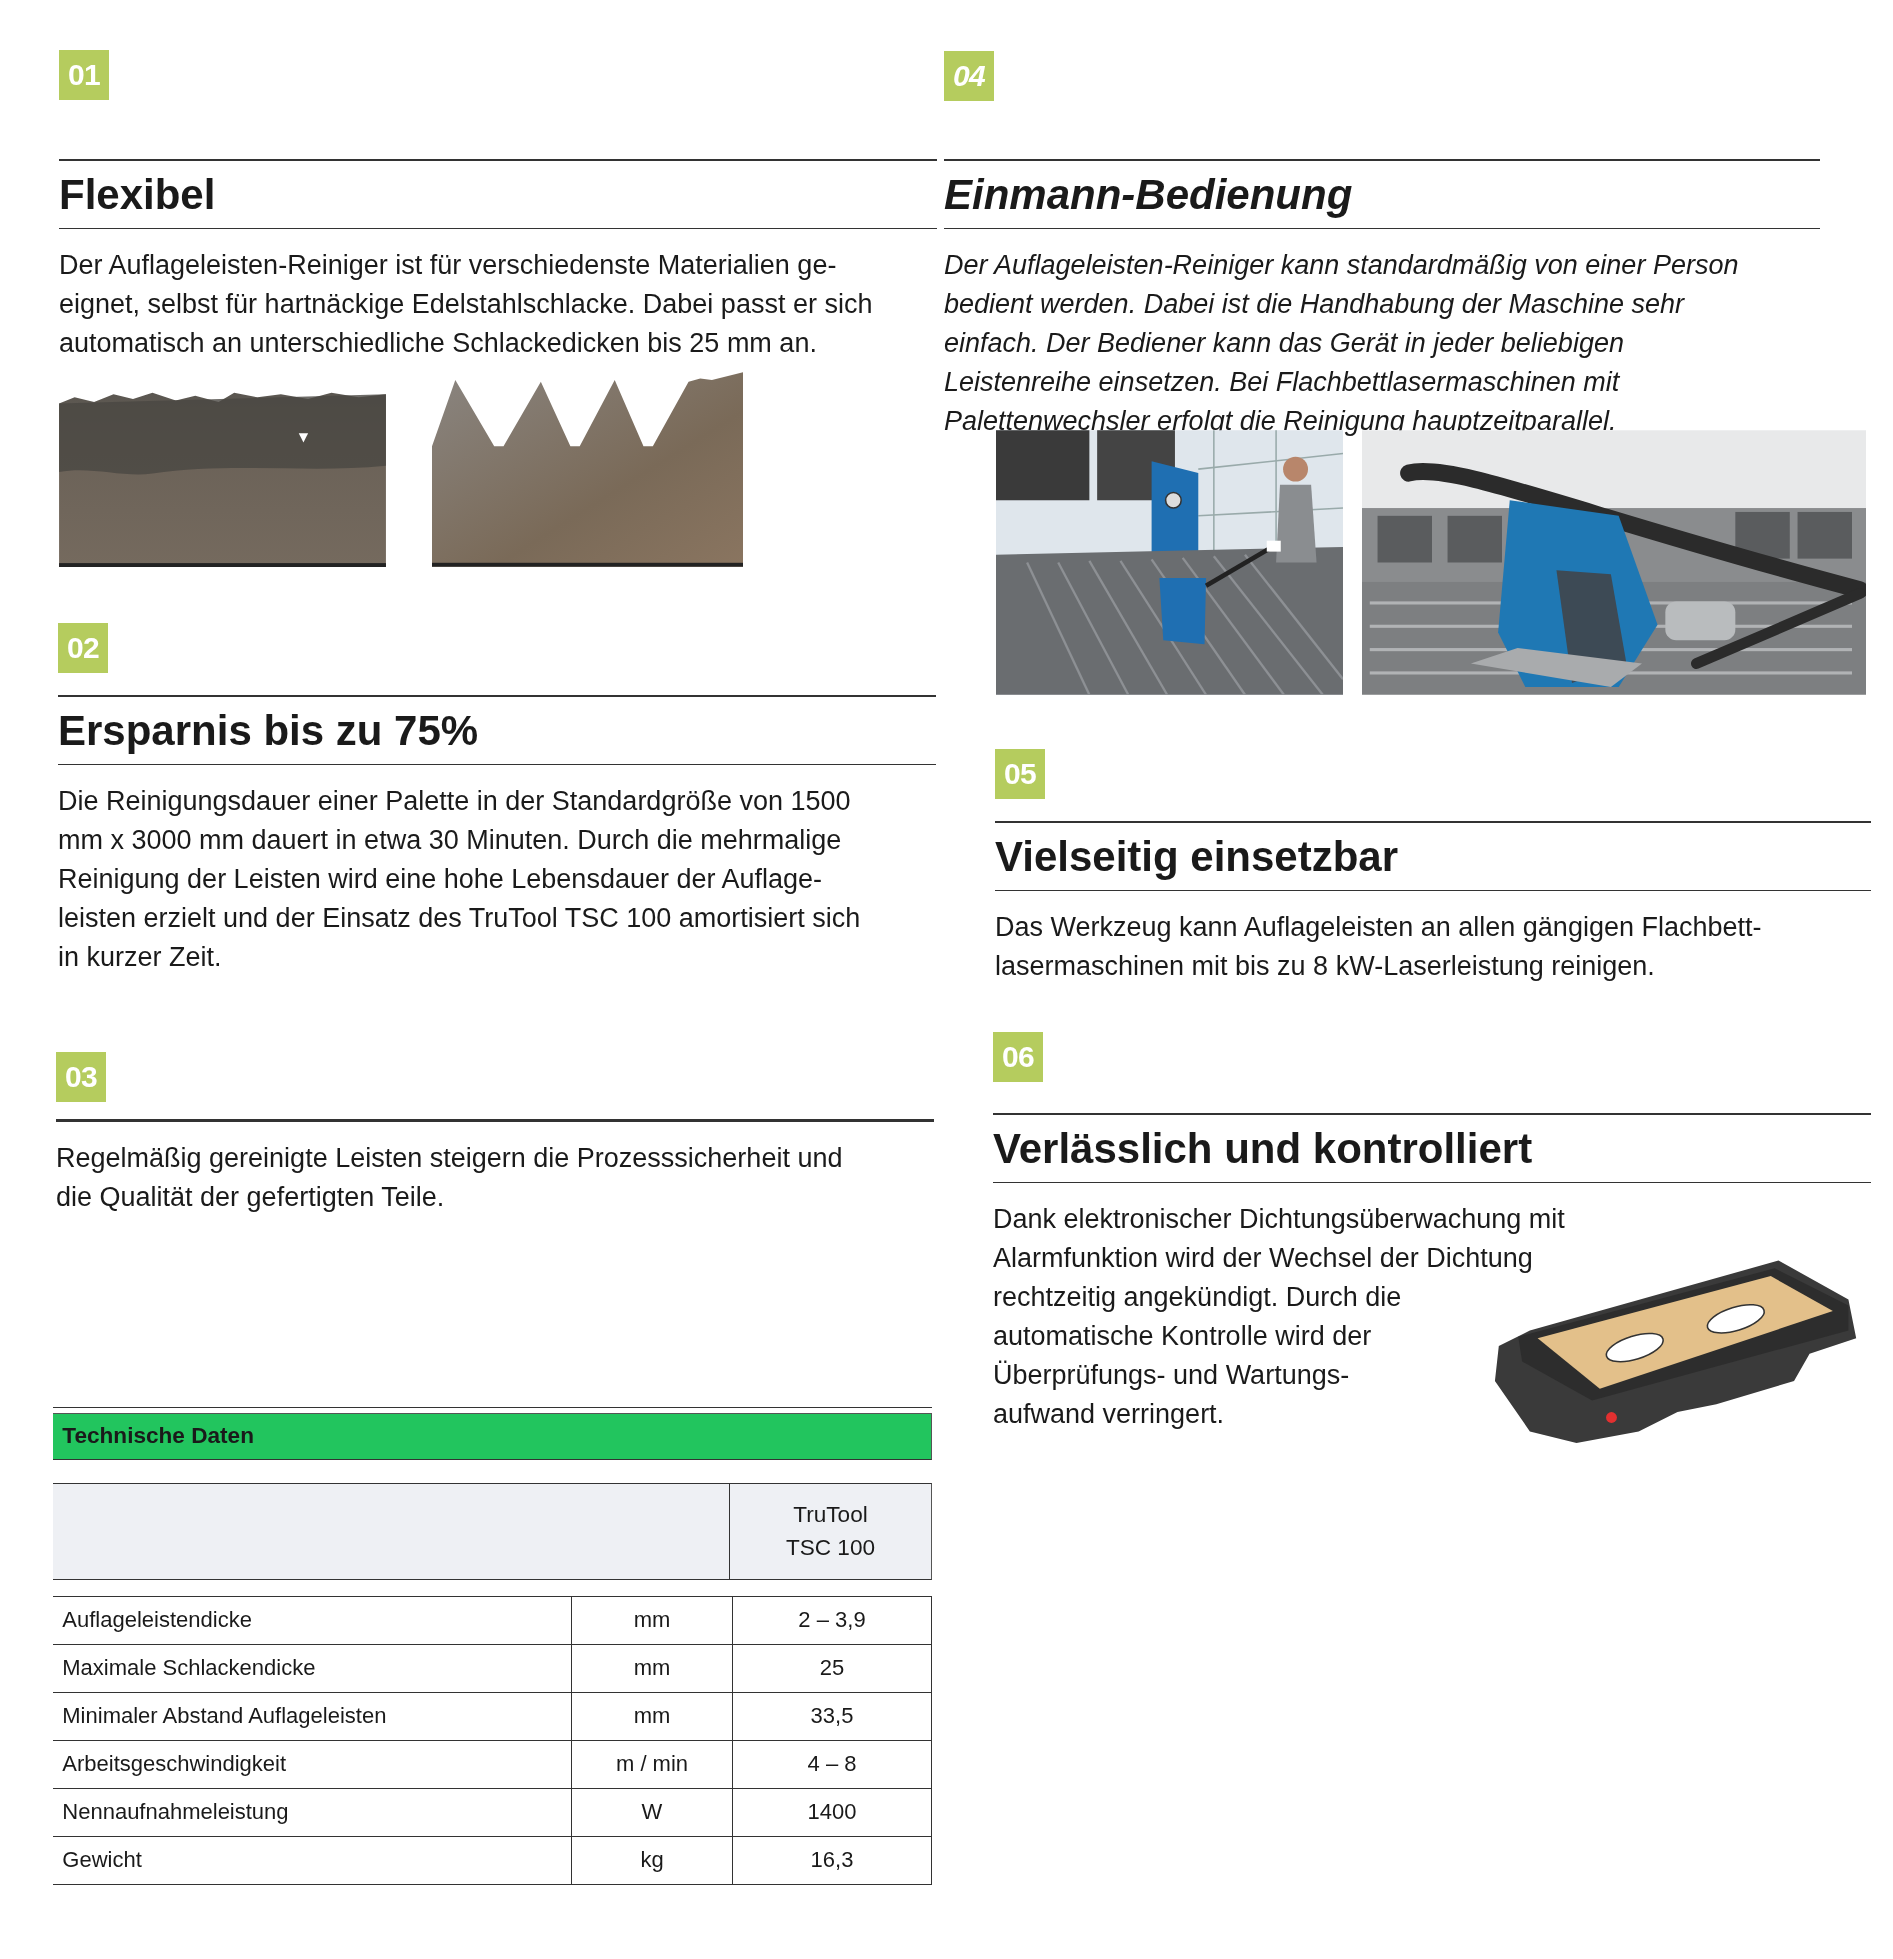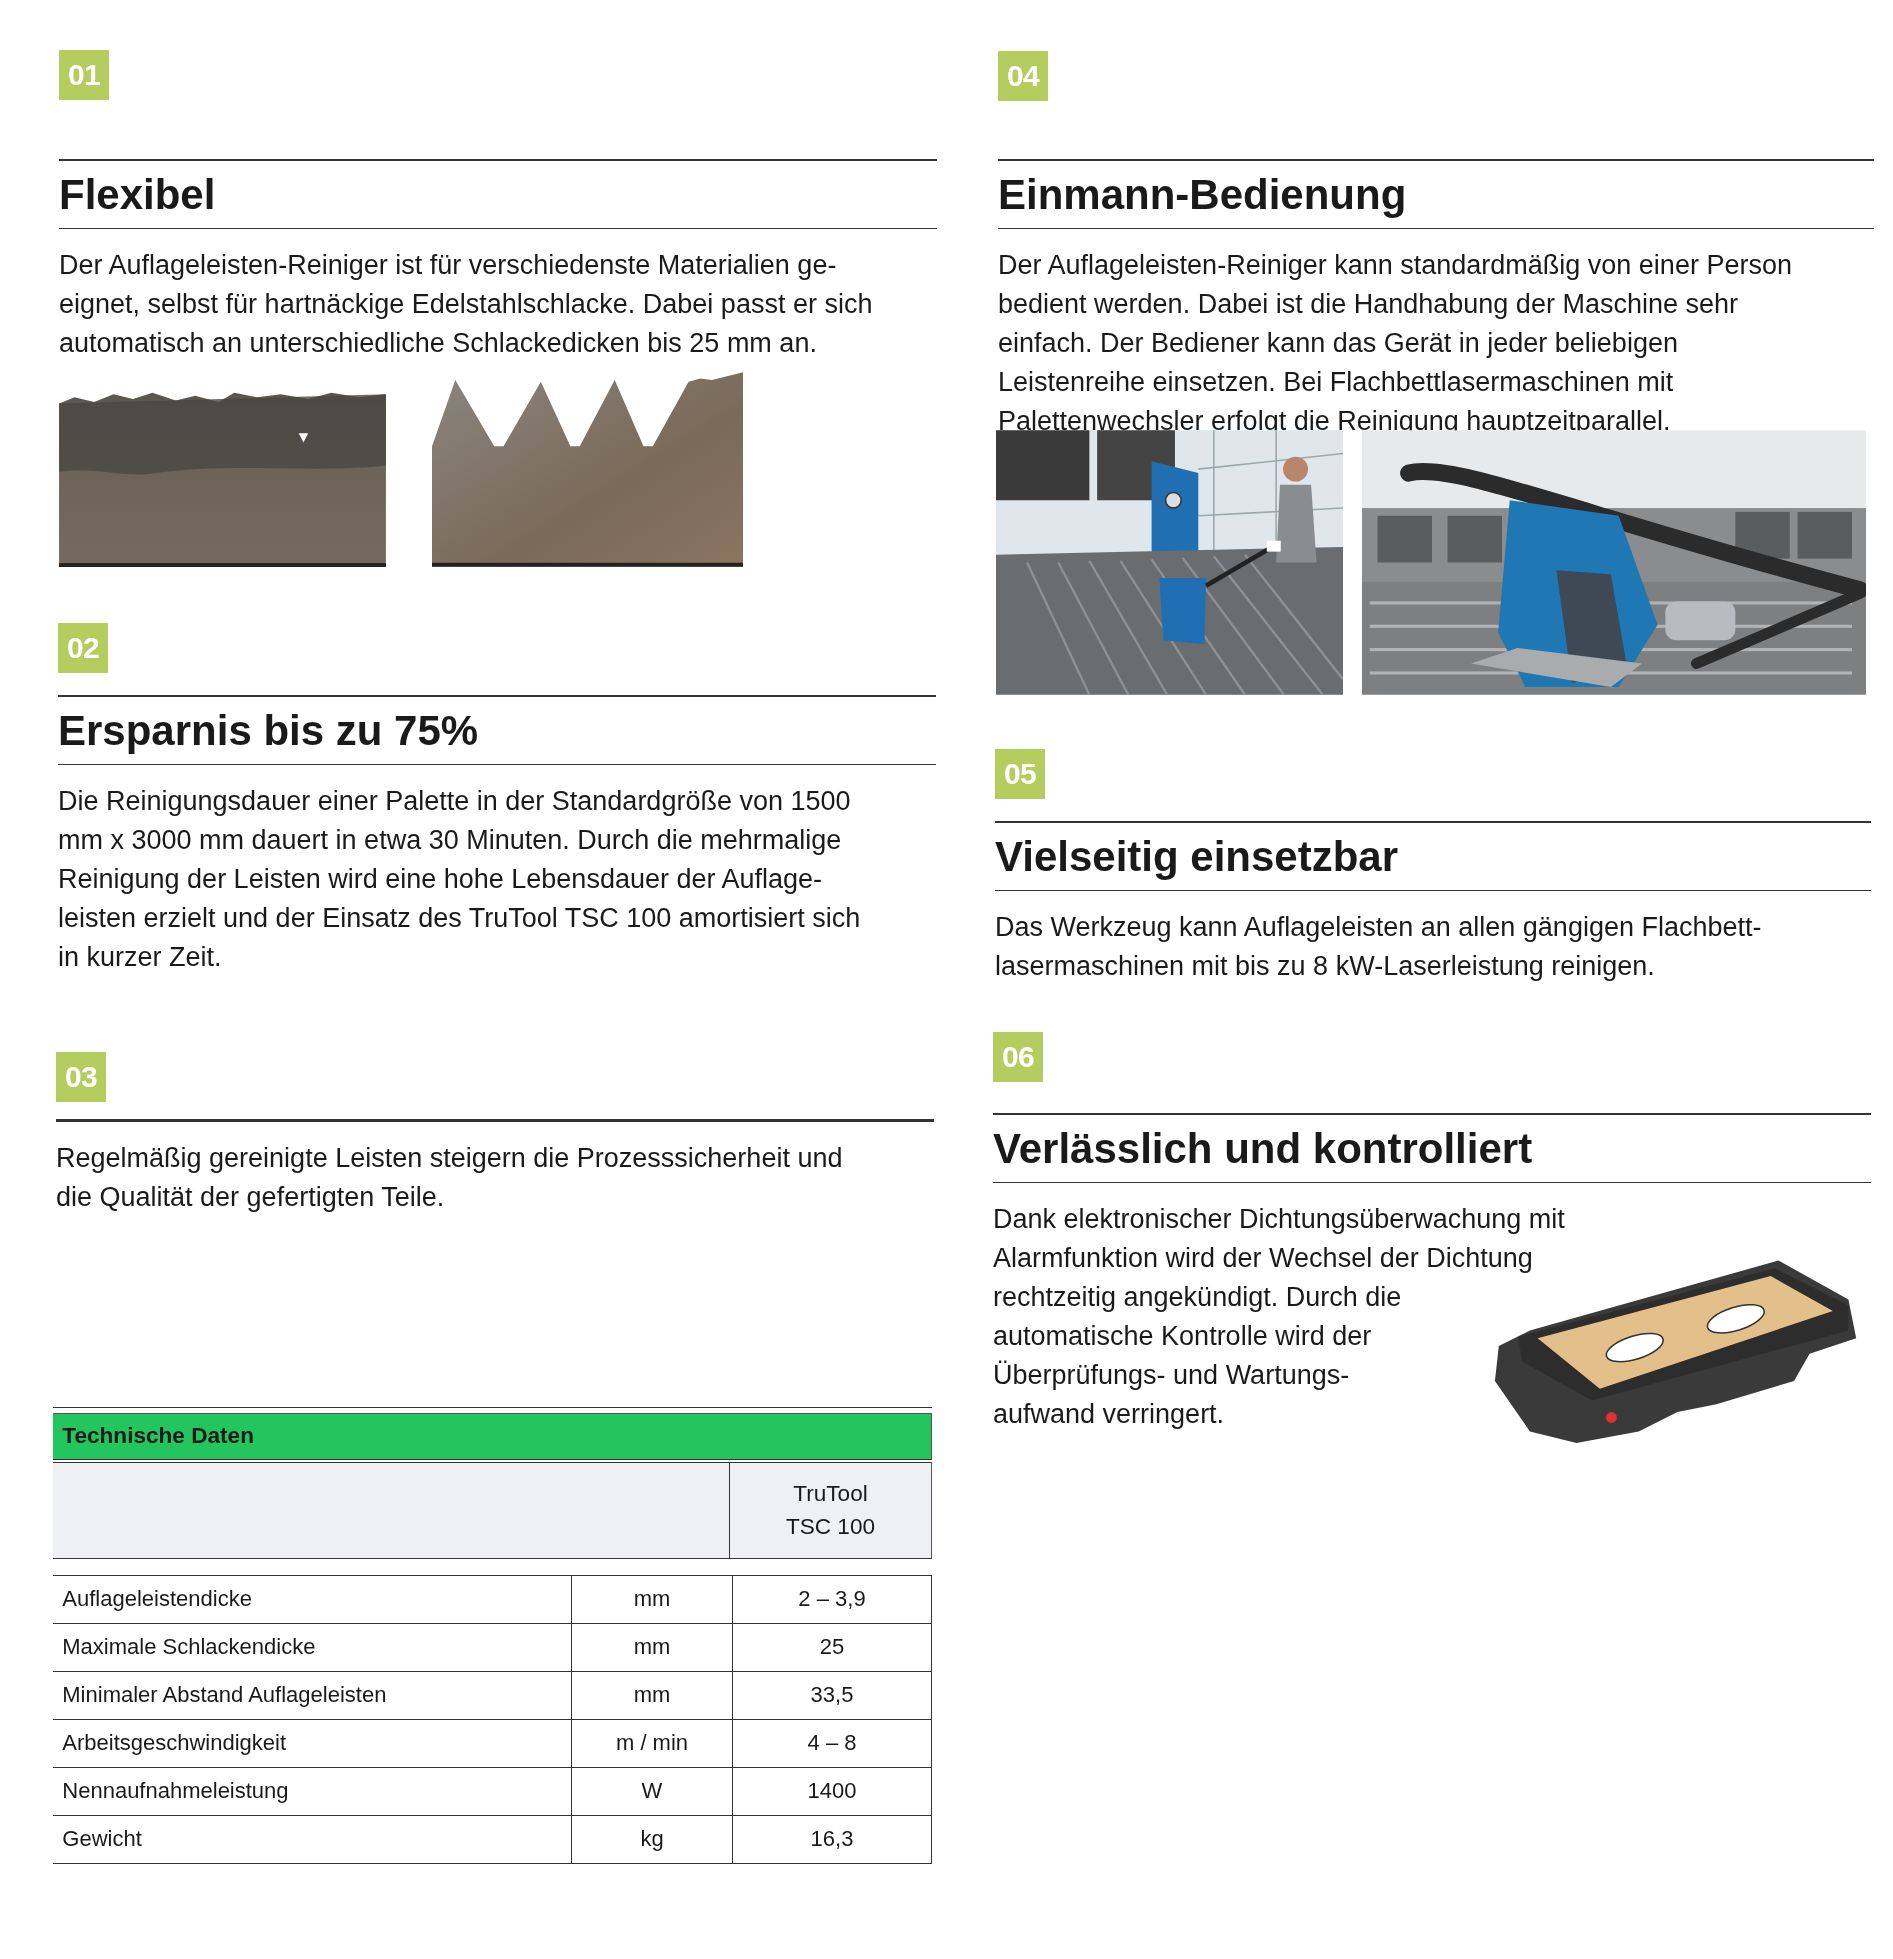--- a/index.html
+++ b/index.html
@@ -13,21 +13,21 @@
   .title{font-weight:bold;font-size:42px;line-height:67px;height:67px;white-space:nowrap;}
   .body{font-size:27px;line-height:39px;margin-top:17px;}
   .body span{display:block;white-space:nowrap;}
   .photo{position:absolute;}
   
   .tbl{position:absolute;left:53px;top:1407px;width:879px;font-size:22px;}
   .tbl .dbl{border-top:1.6px solid #333;height:4.7px;border-bottom:1.6px solid #555;}
   .tbl .hdr{height:45px;background:#22c55e;display:flex;align-items:center;
             border-right:1.6px solid #555;border-bottom:1.6px solid #333;}
   .tbl .hdr span{font-weight:bold;font-size:22.6px;padding-left:9.3px;}
-  .tbl .model{margin-top:2px;height:95px;background:#eef0f4;display:flex;
+  .tbl .model{margin-top:23px;height:95px;background:#eef0f4;display:flex;
               border-top:1.6px solid #333;border-bottom:1.6px solid #333;border-right:1.6px solid #555;}
   .tbl .model .l{flex:1;}
   .tbl .model .r{width:201px;border-left:1.6px solid #333;display:flex;flex-direction:column;
                  align-items:center;justify-content:center;font-size:22.6px;line-height:33px;background:#eef0f4;}
   .tbl .rows{margin-top:16px;border-top:1.6px solid #333;}
   .tbl .row{display:flex;height:47px;border-bottom:1.6px solid #333;align-items:stretch;}
   .tbl .row .c1{width:518px;display:flex;align-items:center;padding-left:9.3px;box-sizing:border-box;}
   .tbl .row .c2{width:160px;border-left:1.6px solid #333;display:flex;align-items:center;justify-content:center;}
   .tbl .row .c3{flex:1;border-left:1.6px solid #333;border-right:1.6px solid #333;display:flex;align-items:center;justify-content:center;}
 </style>
@@ -138,21 +138,21 @@
       <div class="c3">1400</div>
     </div>
     <div class="row">
       <div class="c1">Gewicht</div>
       <div class="c2">kg</div>
       <div class="c3">16,3</div>
     </div>
   </div>
 </div>
 
-<div class="sec" style="left:998px;top:51px;width:876px;">
+<div class="sec" style="left:944px;top:51px;width:876px;font-style:italic;">
   <div class="badge">04</div>
   <div class="rule" style="margin-top:58px;"></div>
   <div class="title">Einmann-Bedienung</div>
   <div class="rule"></div>
   <div class="body">
     <span>Der Auflageleisten-Reiniger kann standardmäßig von einer Person</span>
     <span>bedient werden. Dabei ist die Handhabung der Maschine sehr</span>
     <span>einfach. Der Bediener kann das Gerät in jeder beliebigen</span>
     <span>Leistenreihe einsetzen. Bei Flachbettlasermaschinen mit</span>
     <span>Palettenwechsler erfolgt die Reinigung hauptzeitparallel.</span>

